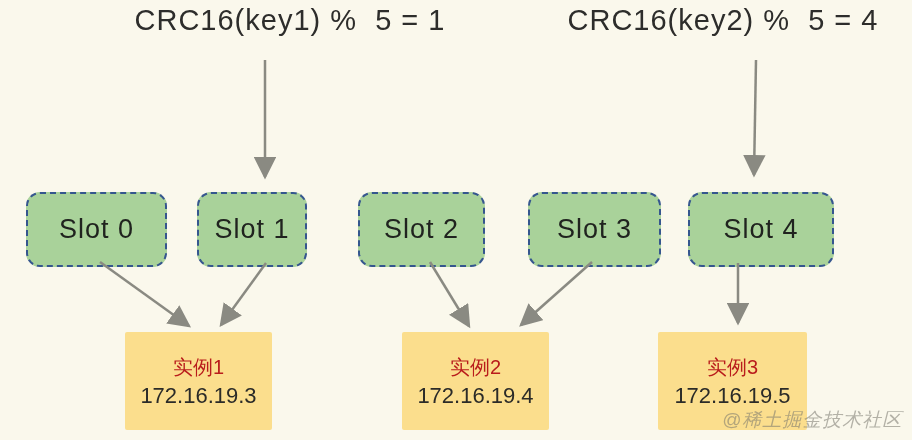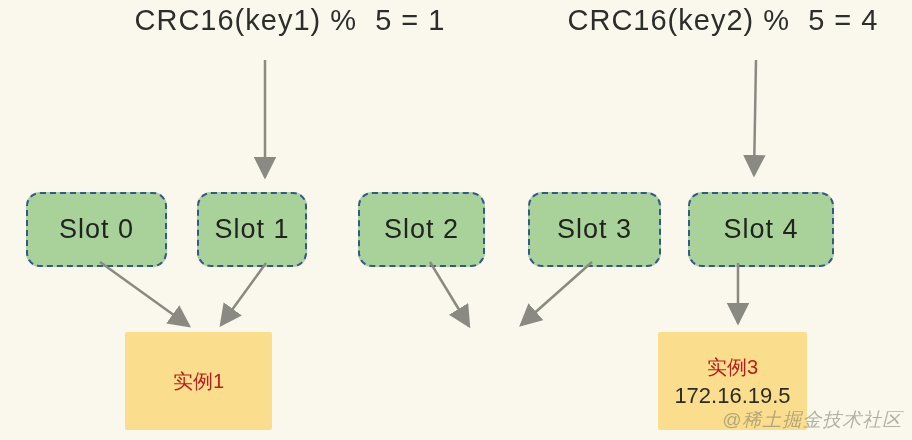--- a/index.html
+++ b/index.html
@@ -68,20 +68,25 @@
   </div>
   <div class="slot s3">
     <span>Slot 3</span>
   </div>
   <div class="slot s4">
     <span>Slot 4</span>
   </div>
 
   <div class="instance i1">
     <span class="iname">实例1</span>
+    <span class="iip">172.16.19.3</span>
+  </div>
+  <div class="instance i2">
+    <span class="iname">实例2</span>
+    <span class="iip">172.16.19.4</span>
   </div>
   <div class="instance i3">
     <span class="iname">实例3</span>
     <span class="iip">172.16.19.5</span>
   </div>
 
   <svg class="arrows" width="912" height="440" viewBox="0 0 912 440">
     <defs>
       <marker id="ah" markerWidth="10" markerHeight="9" refX="8" refY="4.5" orient="auto">
         <path d="M0,0 L9,4.5 L0,9 Z" fill="#8a8a82"></path>

